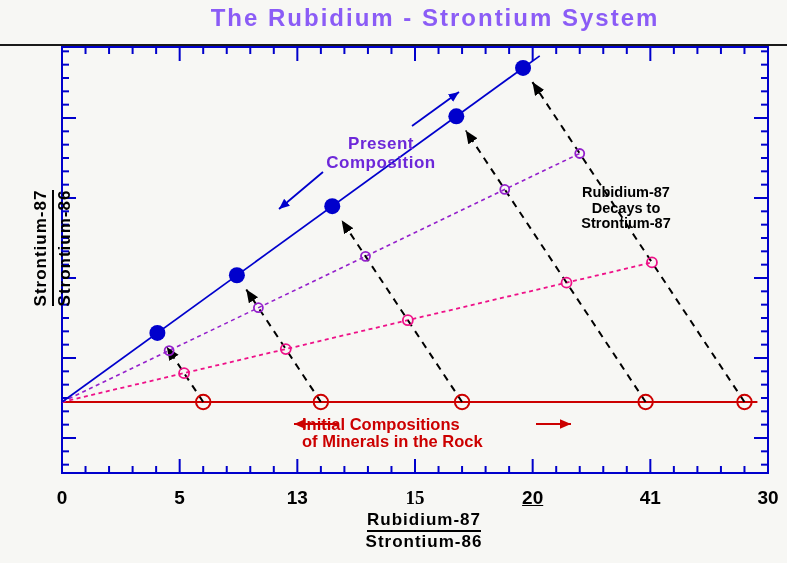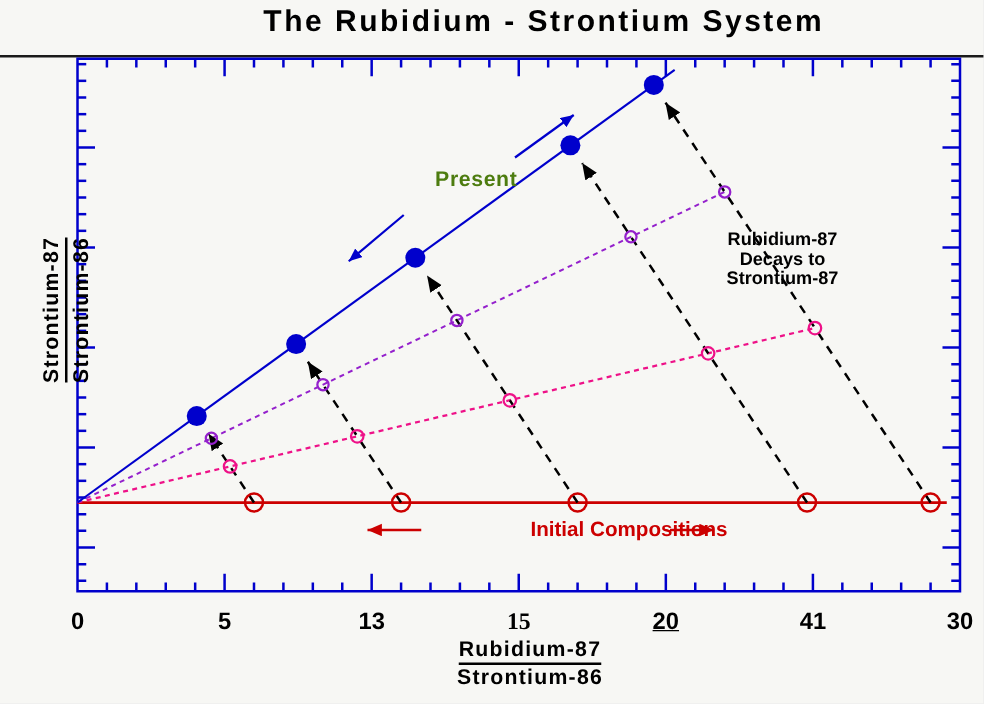--- a/index.html
+++ b/index.html
@@ -1,35 +1,35 @@
 <!DOCTYPE html>
 <html><head>
 <meta charset="utf-8">
 <style>
   html,body{margin:0;padding:0;background:#e8e8e8;}
   #page{position:relative;width:787px;height:563px;background:#F7F7F4;overflow:hidden;
         font-family:"Liberation Sans",sans-serif;}
   #chart-svg{position:absolute;left:0;top:0;}
   .txt{position:absolute;}
   #title{left:105px;top:4px;width:660px;text-align:center;
-         font-size:24px;font-weight:bold;letter-spacing:2px;color:#000000;}
+         font-size:24px;font-weight:bold;letter-spacing:2px;color:#8b5cf6;}
   #title-rule{position:absolute;left:0;top:44px;width:787px;height:2px;background:#1a1a1a;}
   #y-axis-label{left:-14px;top:225px;width:134px;height:46px;
                 transform:rotate(-90deg);text-align:center;
                 font-size:17px;font-weight:bold;letter-spacing:1px;color:#000;line-height:21px;}
   #y-axis-label .num, #x-axis-label .num{display:inline-block;border-bottom:2px solid #000;padding-bottom:1px;}
   #x-axis-label{left:334px;top:510px;width:180px;text-align:center;
                 font-size:17px;font-weight:bold;letter-spacing:1px;color:#000;line-height:19px;}
   .xtick{position:absolute;top:487px;width:50px;text-align:center;
          font-size:19px;font-weight:bold;color:#000;}
-  #present-label{left:271px;top:134px;width:220px;text-align:center;color:#4d7c0f;
+  #present-label{left:271px;top:134px;width:220px;text-align:center;color:#6d28d9;
                  font-size:17px;font-weight:bold;line-height:19px;letter-spacing:0.5px;}
   #decay-label{left:546px;top:185px;width:160px;text-align:center;color:#000;
                font-size:14.5px;font-weight:bold;line-height:15.5px;}
-  #initial-label{left:302px;top:416px;width:280px;text-align:right;color:#CC0000;
+  #initial-label{left:302px;top:416px;width:280px;text-align:left;color:#CC0000;
                  font-size:16.5px;font-weight:bold;line-height:16.5px;}
 </style>
 </head>
 <body>
 
 <div id="page">
 
   <div id="title" class="txt">The Rubidium - Strontium System</div>
   <div id="title-rule"></div>
 
@@ -220,25 +220,27 @@
       <span class="xtick" style="left: 743px;">30</span>
     </div>
 
   <div id="x-axis-label" class="txt">
     <span class="num">Rubidium-87</span><br>
     <span>Strontium-86</span>
   </div>
 
   <div id="present-label" class="txt">
     <span>Present</span><br>
+    <span>Composition</span>
   </div>
 
   <div id="decay-label" class="txt">
     <span>Rubidium-87</span><br>
     <span>Decays to</span><br>
     <span>Strontium-87</span>
   </div>
 
   <div id="initial-label" class="txt">
     <span>Initial Compositions</span><br>
+    <span>of Minerals in the Rock</span>
   </div>
 
 </div>
 
 </body></html>

